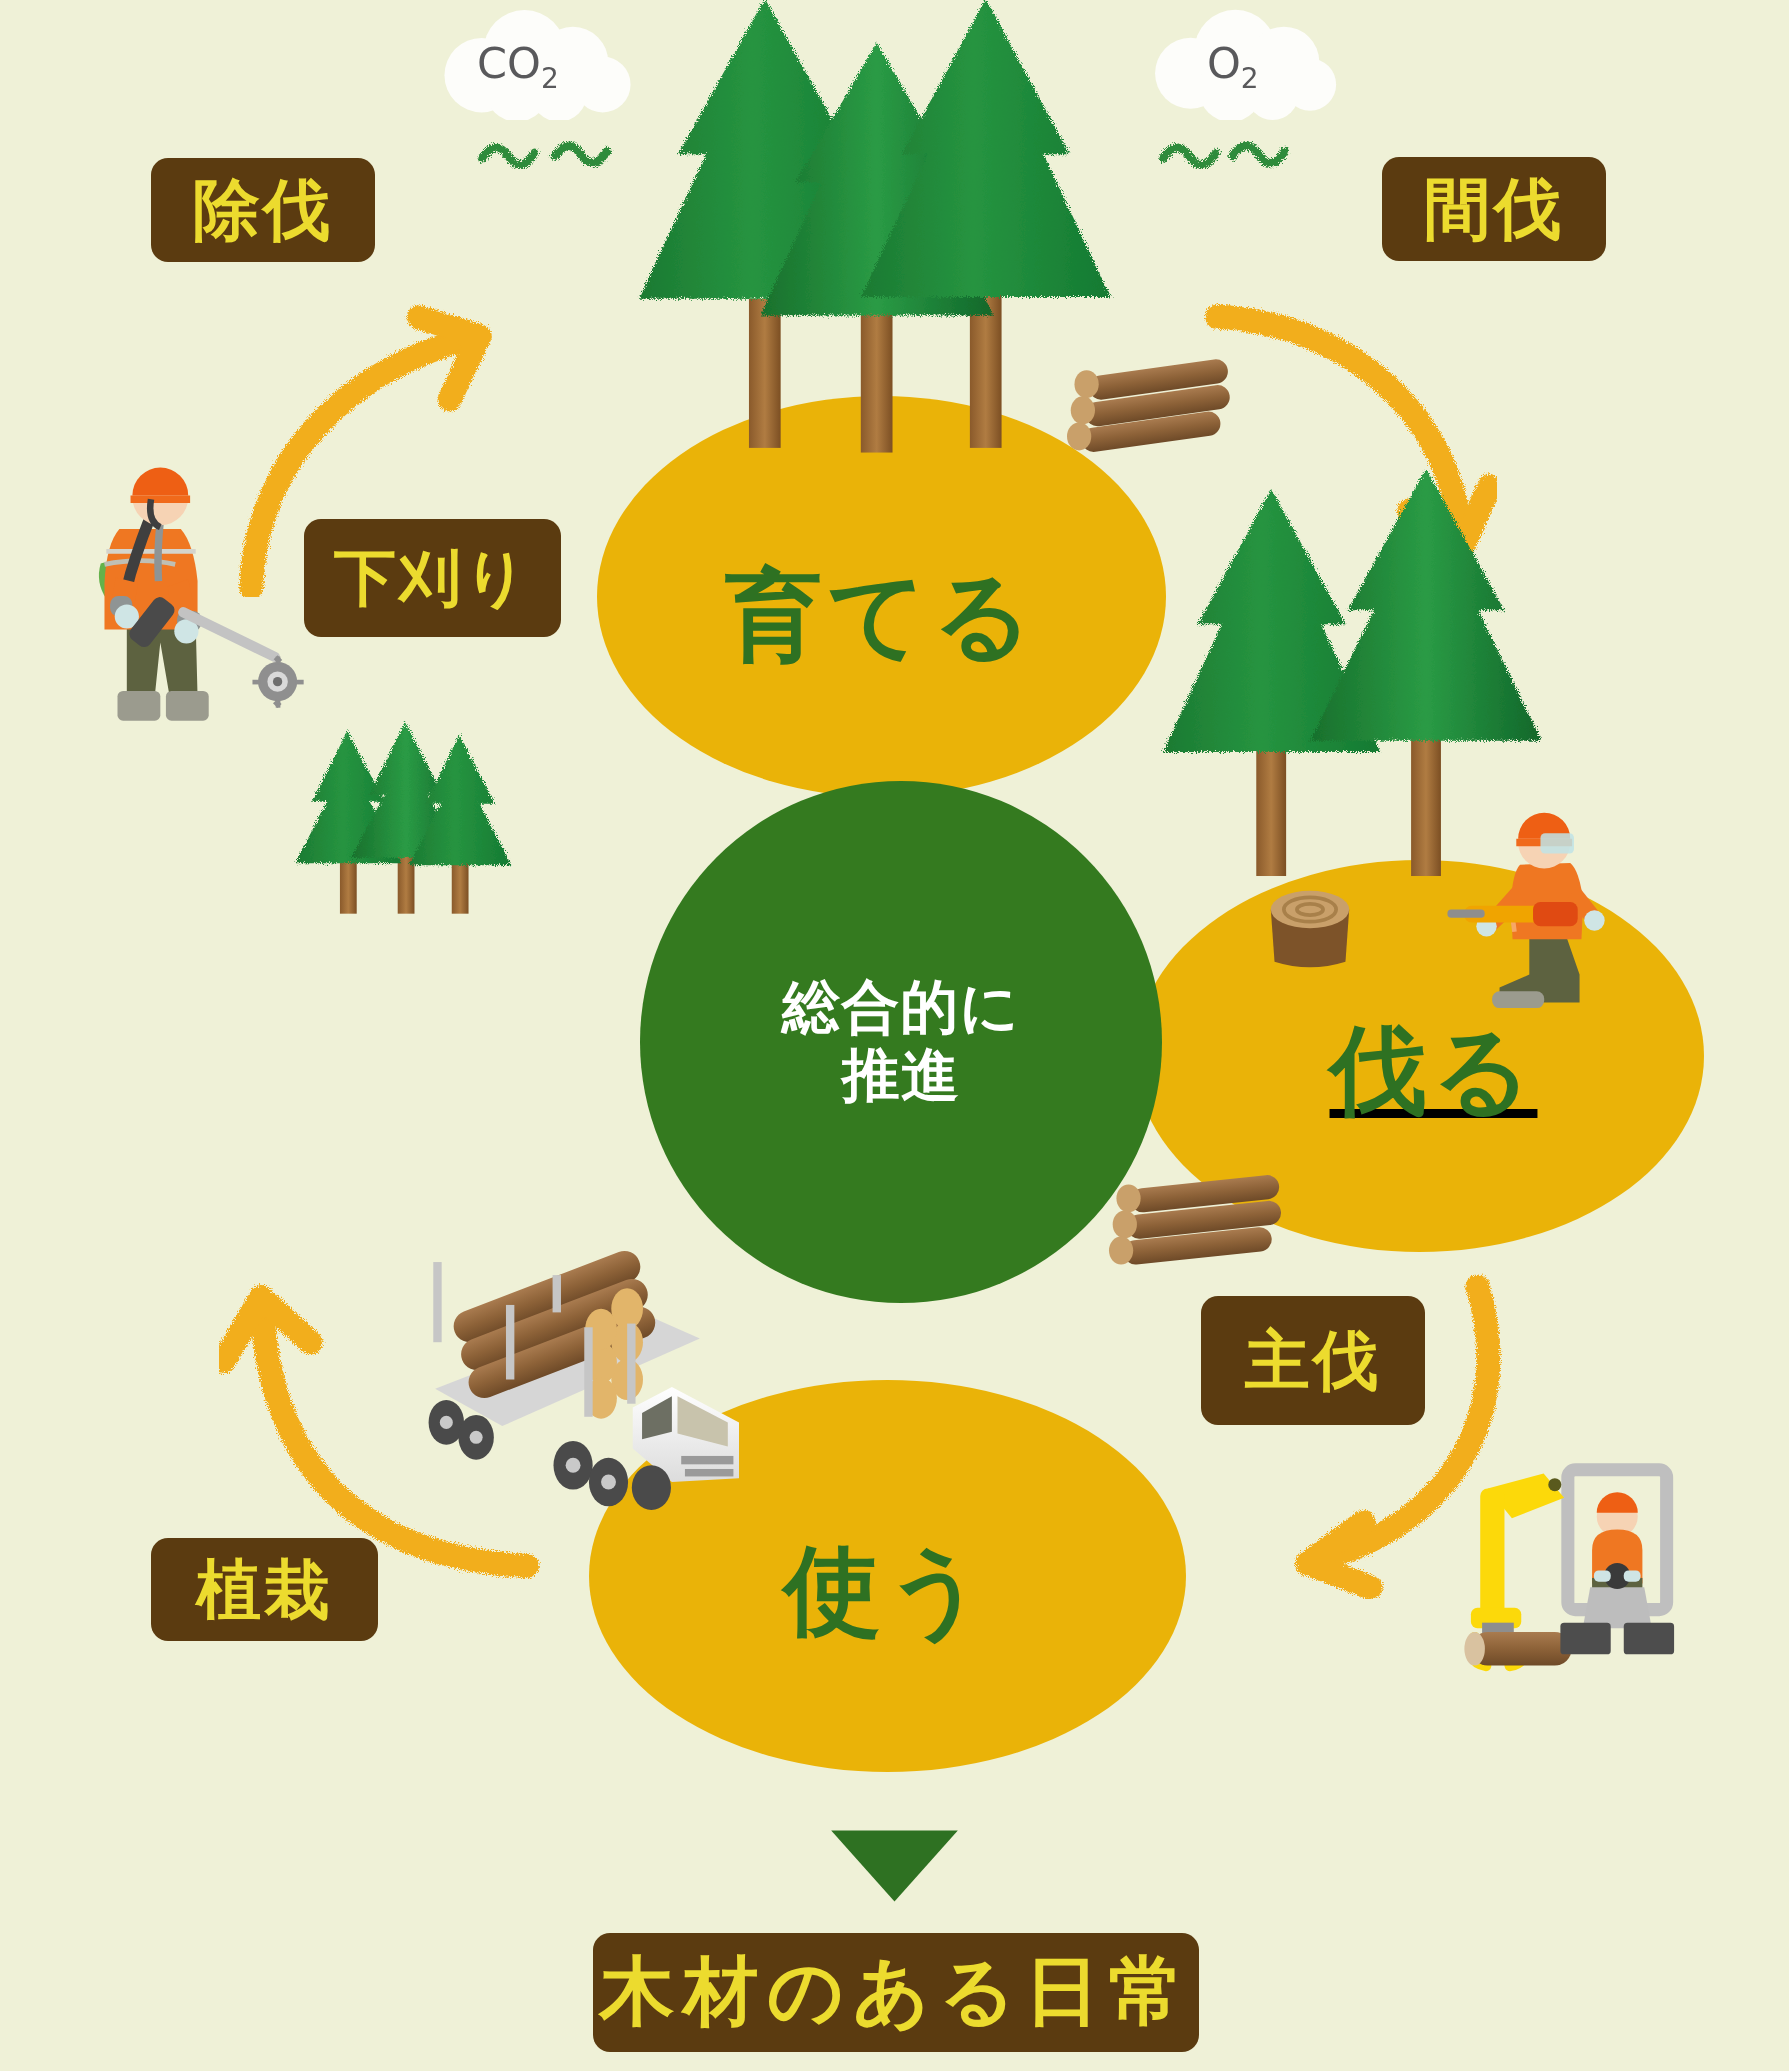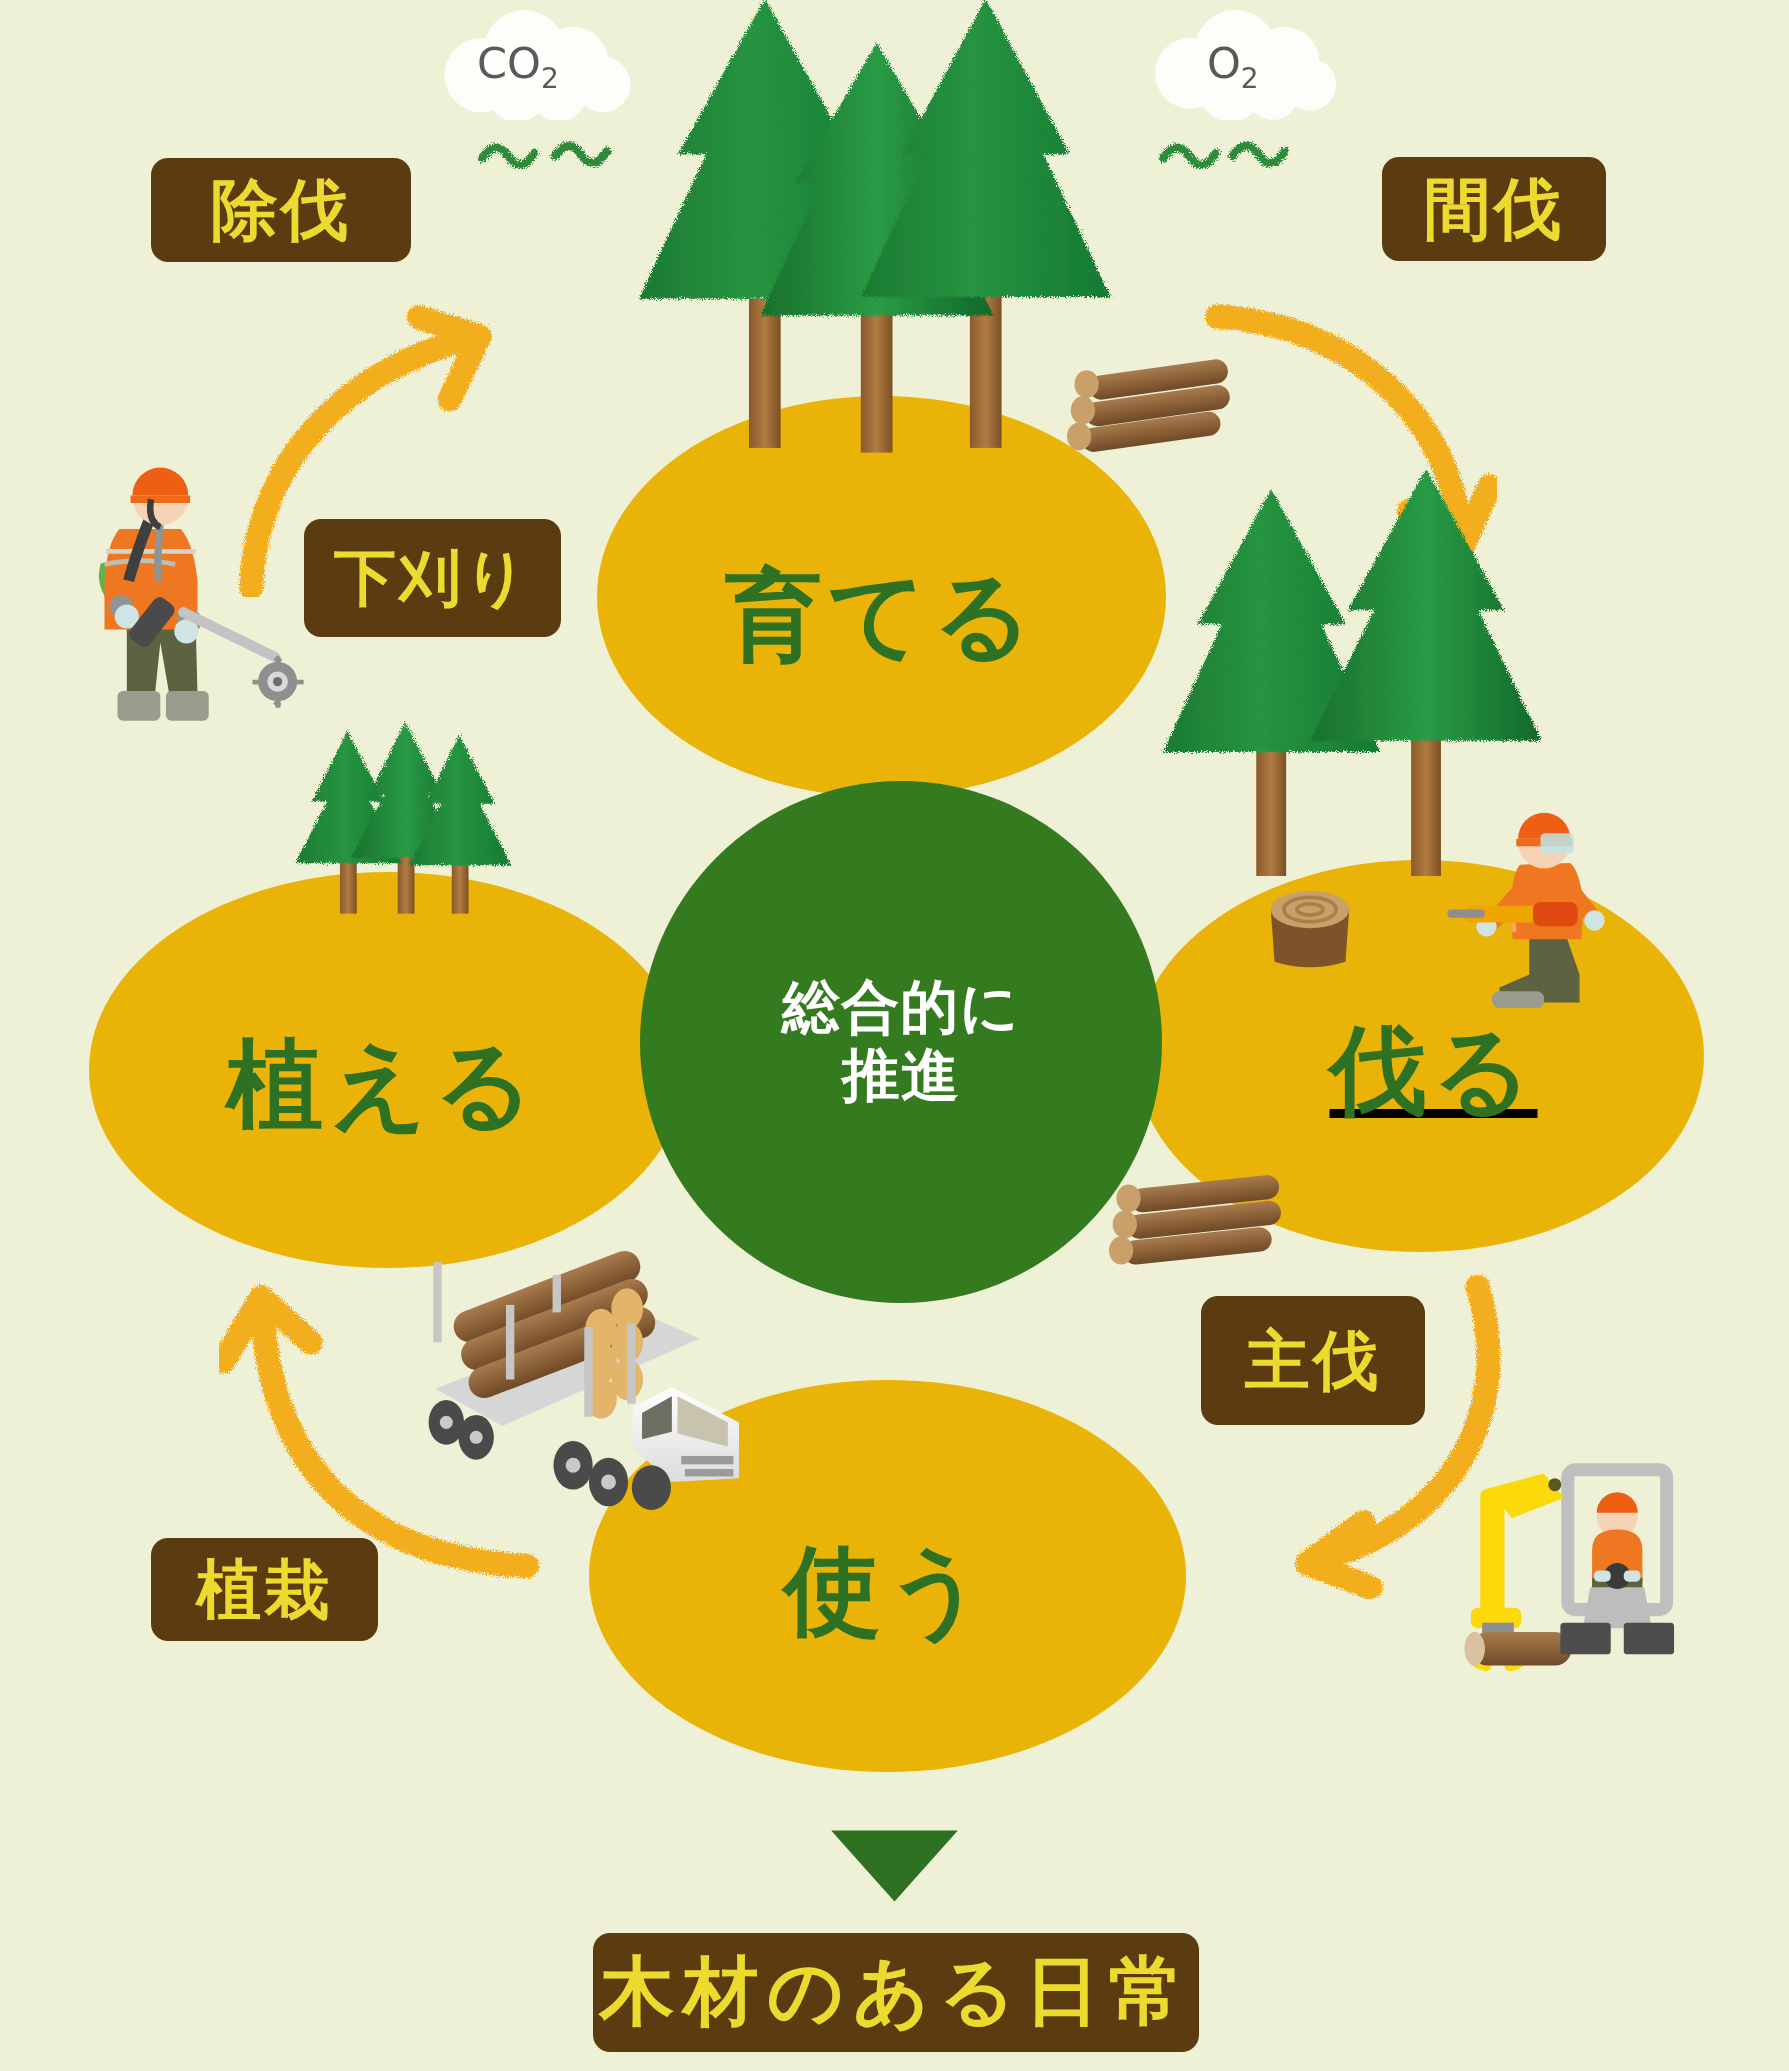--- a/index.html
+++ b/index.html
@@ -204,23 +204,20 @@
   </div>
 
   <div class="ellipse" style="left:1135px;top:860px;width:569px;height:392px;text-decoration:underline;">
     <span class="ellipse-label" style="font-size:97px;margin-top:28px;margin-left:28px;">伐る</span>
   </div>
 
   <div class="ellipse" style="left:589px;top:1380px;width:597px;height:392px;">
     <span class="ellipse-label" style="font-size:97px;margin-top:28px;">使う</span>
   </div>
 
-  <div class="ellipse" style="left:89px;top:872px;width:597px;height:396px;">
-    <span class="ellipse-label" style="font-size:97px;margin-top:28px;margin-left:-9.3px;">植える</span>
-  </div>
 
   <div class="center-circle">
     <span class="center-line">総合的に</span>
     <span class="center-line">推進</span>
   </div>
 
   <svg class="illus" style="left:611px;top:-9.3px;" width="522" height="485" viewBox="0 0 560 520">
     <g>
       <rect x="148" y="330" width="34" height="160" fill="url(#trunkg)"></rect>
       <rect x="268" y="345" width="34" height="150" fill="url(#trunkg)"></rect>
@@ -437,21 +434,21 @@
           <rect x="-2" y="19" width="5" height="9"></rect>
           <rect x="-27" y="-2" width="9" height="5"></rect>
           <rect x="19" y="-2" width="9" height="5"></rect>
           <rect x="-20" y="-20" width="7" height="6" transform="rotate(45)"></rect>
           <rect x="13" y="14" width="7" height="6" transform="rotate(45)"></rect>
         </g>
       </g>
     </g>
   </svg>
 
-  <div class="badge" style="left:151px;top:158px;width:260px;height:104px;font-size:67px;">
+  <div class="badge" style="left:151px;top:158px;width:224px;height:104px;font-size:67px;">
     <span>除伐</span>
   </div>
 
   <div class="badge" style="left:1382px;top:157px;width:224px;height:104px;font-size:67px;">
     <span>間伐</span>
   </div>
 
   <div class="badge" style="left:304px;top:519px;width:257px;height:118px;font-size:62px;">
     <span>下刈り</span>
   </div>

